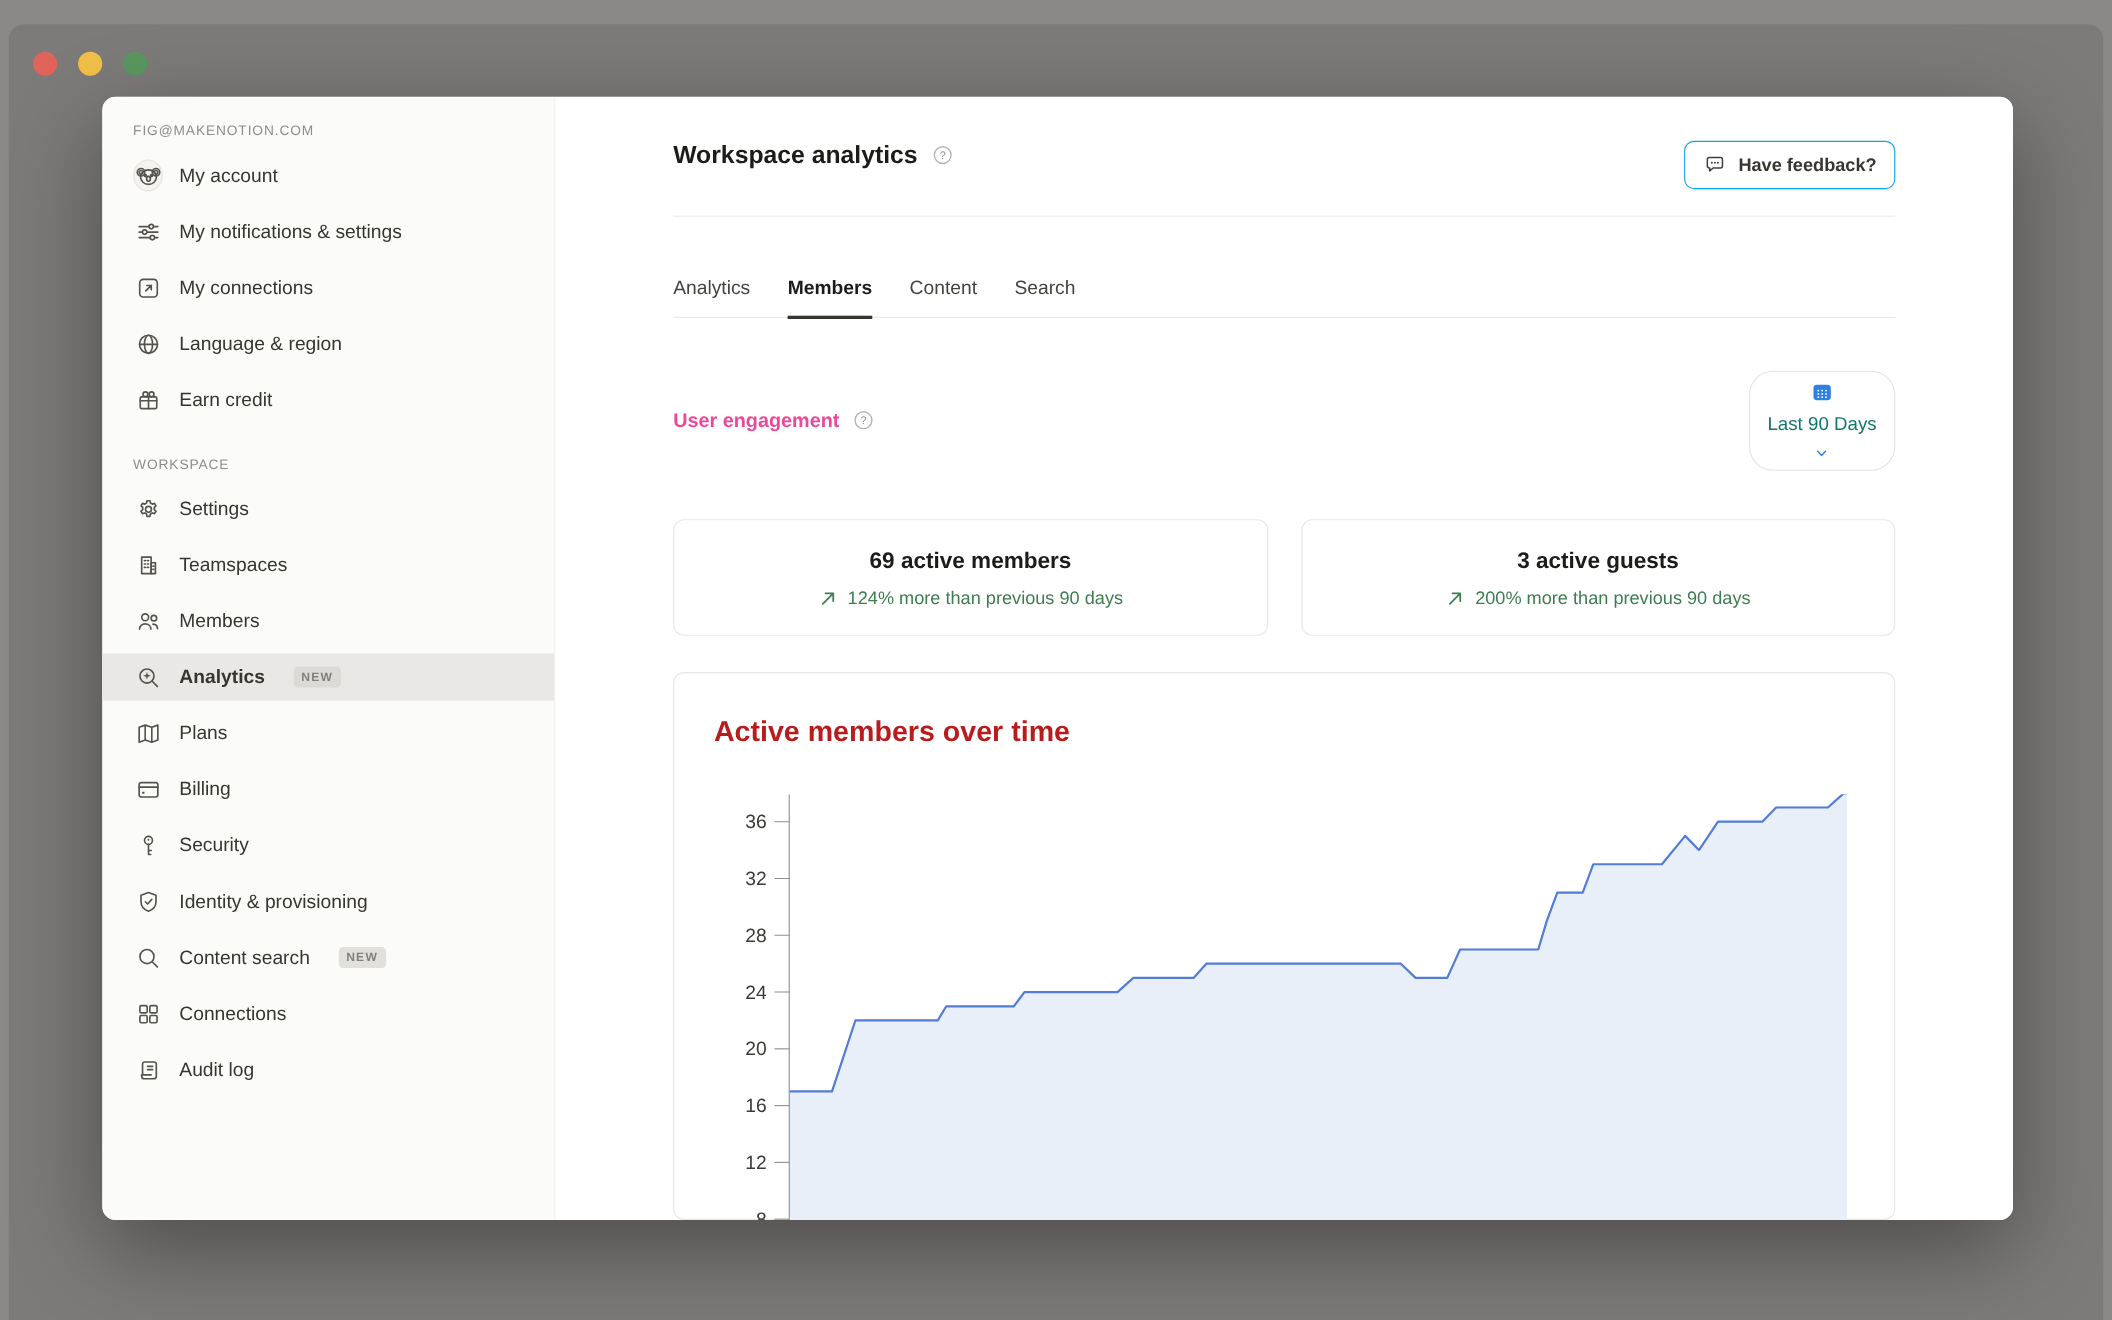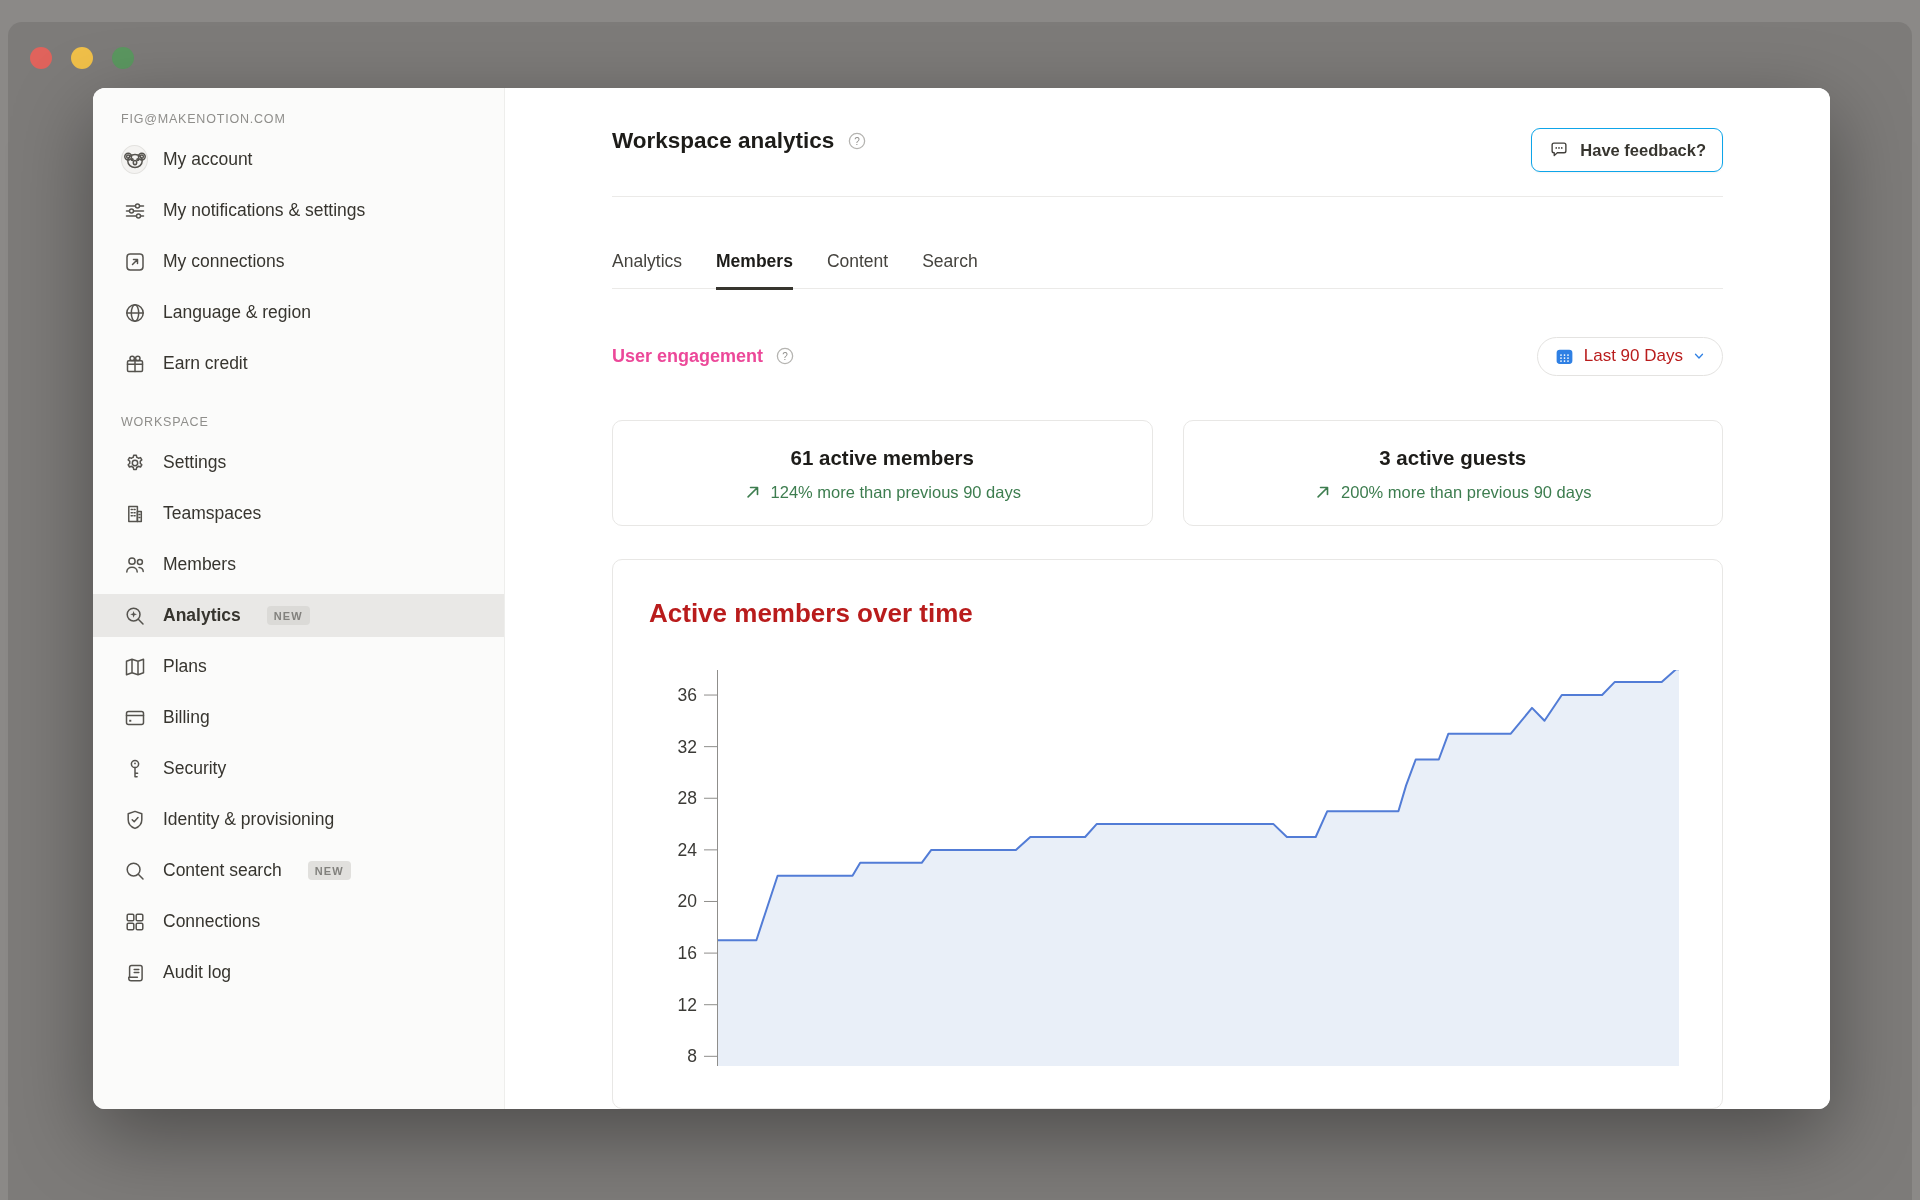--- a/index.html
+++ b/index.html
@@ -47,21 +47,21 @@
 
   .tabs { margin-top:54px; display:flex; gap:34px; border-bottom:1px solid #ebeae8; }
   .tab { font-size:17.5px; color:#45433e; padding-bottom:15px; border-bottom:3px solid transparent;
          margin-bottom:-2px; cursor:pointer; }
   .tab.active { color:#1d1c19; font-weight:700; border-bottom-color:#37352f; }
 
   .engage-row { margin-top:48px; display:flex; align-items:center; justify-content:space-between; }
   .section-title-wrap { display:flex; align-items:center; gap:12px; }
   .section-title { font-size:18px; font-weight:700; color:#ec4899; }
   .range-pill { display:flex; align-items:center; gap:9px; padding:8px 16px; border:1px solid #e4e3e1;
-                border-radius:22px; background:#fff; color:#b91c1c; font-size:17px; font-weight:500; cursor:pointer; }
+                border-radius:22px; background:#fff; color:#0f766e; font-size:17px; font-weight:500; cursor:pointer;flex-direction:column; }
   .range-pill svg.cal { width:21px; height:21px; }
   .range-pill svg.chev { width:14px; height:14px; }
 
   .cards-row { margin-top:44px; display:flex; gap:30px; }
   .stat-card { flex:1; border:1px solid #e8e7e5; border-radius:10px; text-align:center; padding:25px 10px 23px; }
   .stat-title { font-size:20.5px; font-weight:700; color:#1d1c19; }
   .stat-delta { margin-top:13px; display:flex; align-items:center; justify-content:center; gap:9px;
                 color:#3d7d4f; font-size:16.5px;text-align:right; }
   .stat-delta svg { width:18px; height:18px; }
 
@@ -324,21 +324,21 @@
           </svg>
           <span>Last 90 Days</span>
           <svg class="chev" viewBox="0 0 24 24">
             <path d="M6 9 L12 15.5 L18 9" fill="none" stroke="#2f80e4" stroke-width="2.2" stroke-linecap="round" stroke-linejoin="round"></path>
           </svg>
         </button>
       </div>
 
       <div class="cards-row">
         <div class="stat-card">
-          <div class="stat-title">61 active members</div>
+          <div class="stat-title">69 active members</div>
           <div class="stat-delta">
             <svg viewBox="0 0 22 22">
               <path d="M5 17 L16.5 5.5 M8 5.5 H16.5 V14" fill="none" stroke="#3d7d4f" stroke-width="2" stroke-linecap="round" stroke-linejoin="round"></path>
             </svg>
             <span>124% more than previous 90 days</span>
           </div>
         </div>
         <div class="stat-card">
           <div class="stat-title">3 active guests</div>
           <div class="stat-delta">

